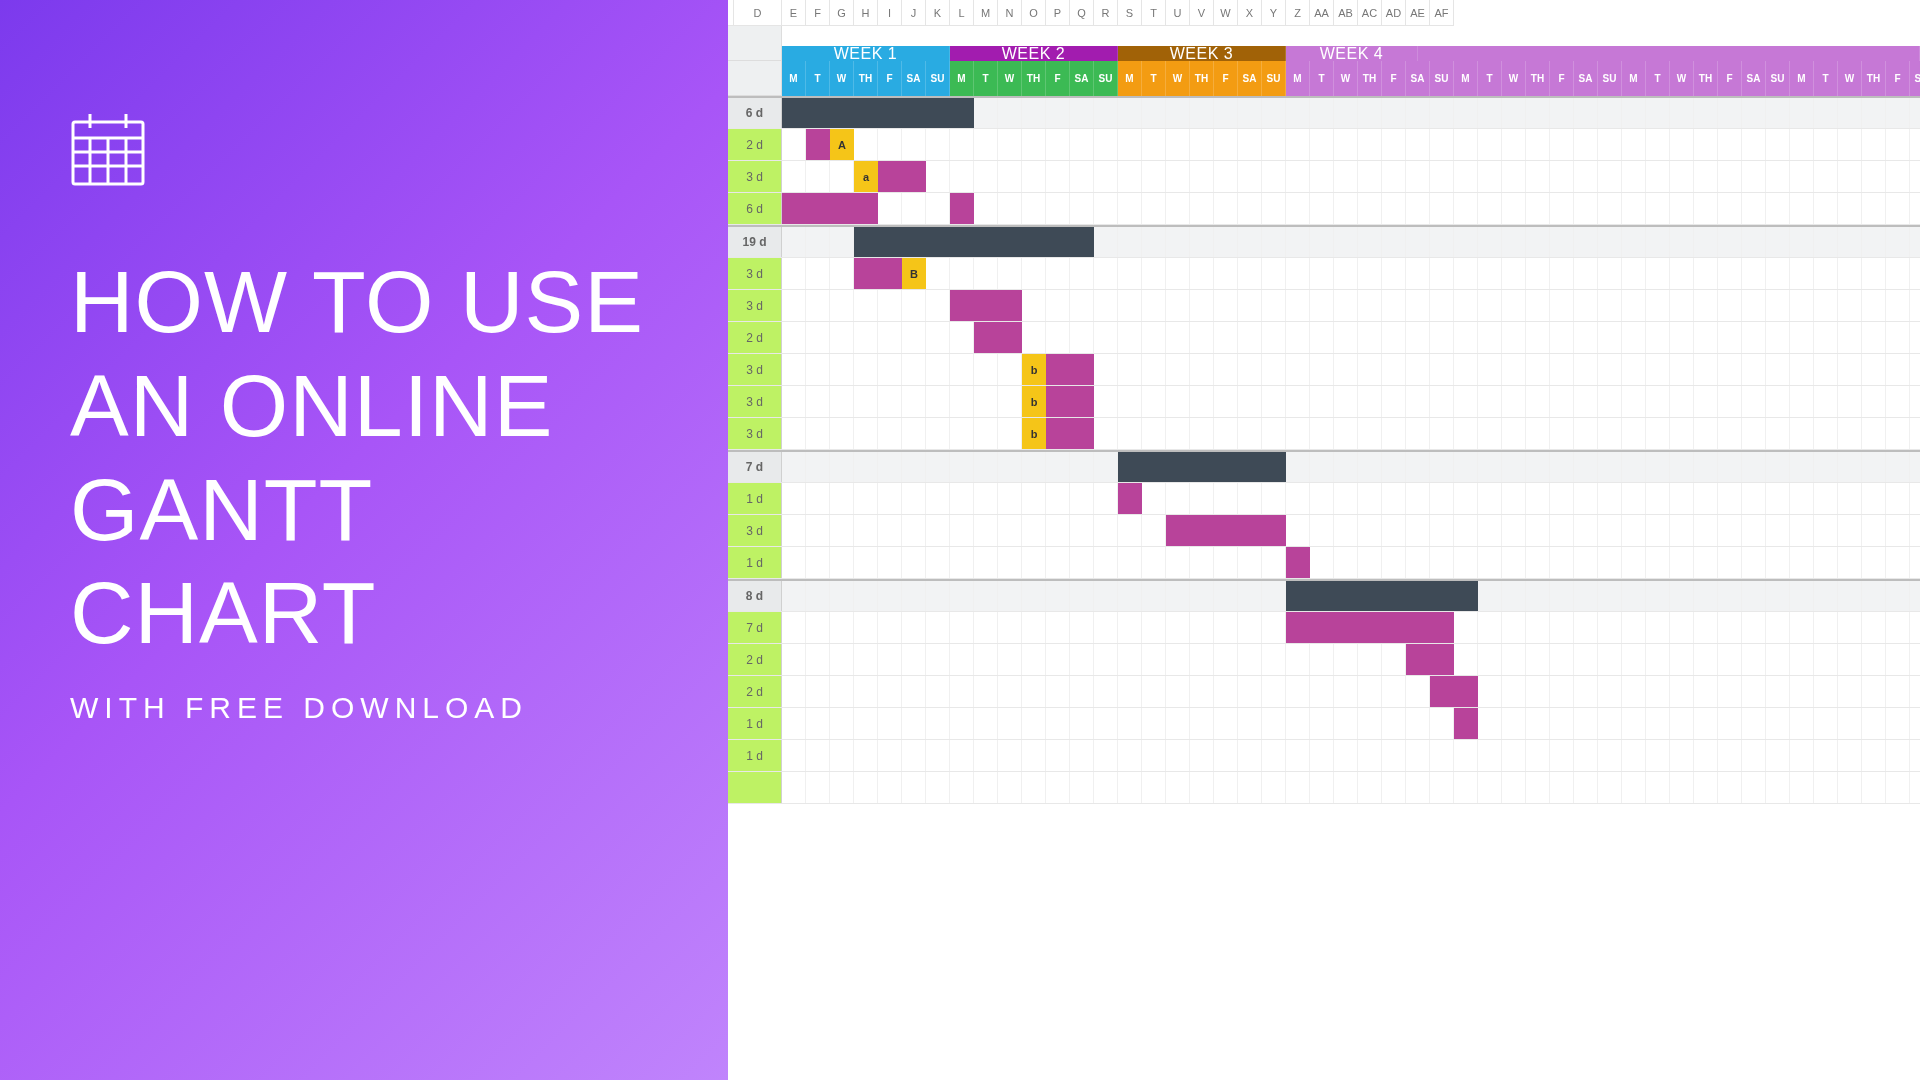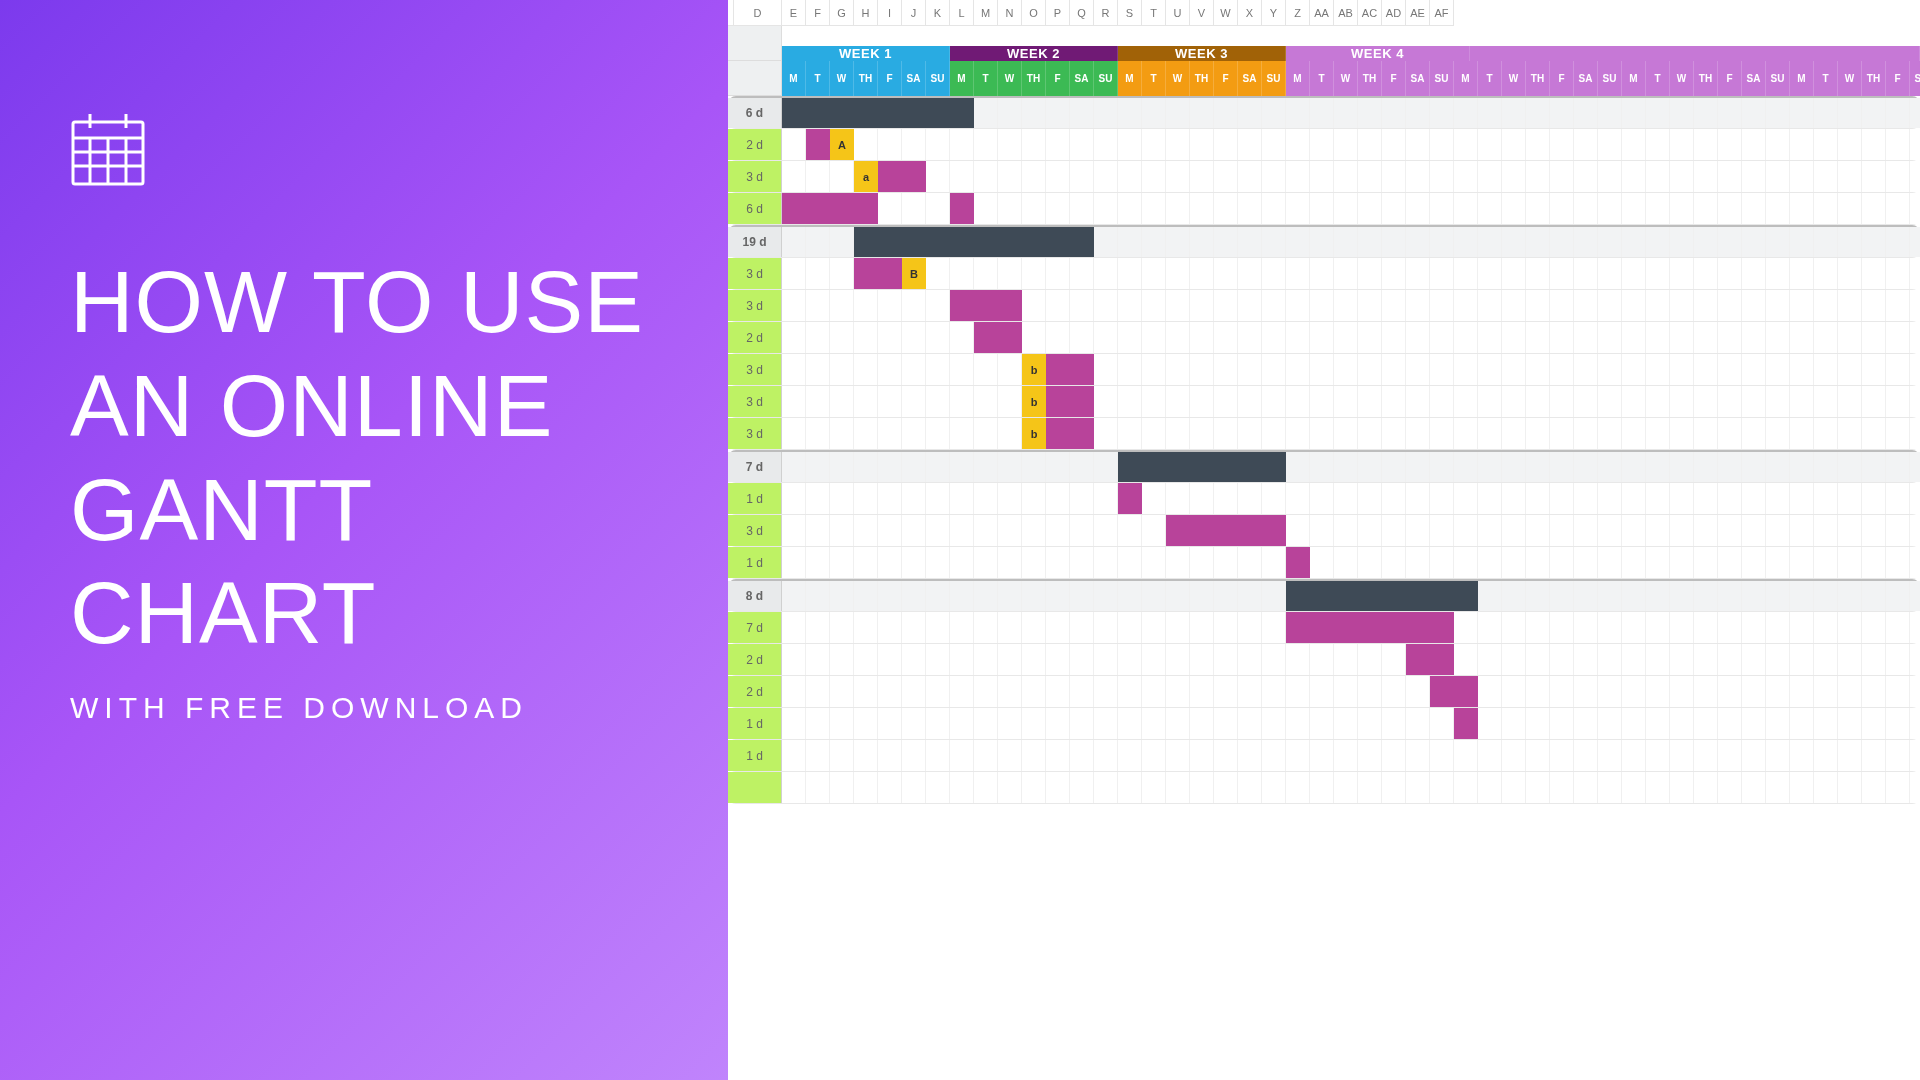--- a/index.html
+++ b/index.html
@@ -49,45 +49,45 @@
   }
   .label-col { width:54px; flex:0 0 54px; }
   .day-col  { width:24px; flex:0 0 24px; }
 
   
   .band { display:flex; height:35px; }
   .band .label-col { background:#eef0f1; border-right:1px solid #ddd; border-bottom:1px solid #ddd;}
   .wk {
     flex:0 0 auto;
     display:flex; align-items:center; justify-content:center;
-    color:#fff; font-weight:700; font-size:13px; letter-spacing:0.5px;
+    color:#fff; font-weight:400; font-size:16px; letter-spacing:0.5px;
     border-right:1px solid rgba(255,255,255,0.15);
     margin-top:20px;
   }
   .wk.w1{background:#29abe2;}
-  .wk.w2{background:#701a75;}
+  .wk.w2{background:#a21caf;}
   .wk.w3{background:#a16207;}
   .wk.w4{background:#c678d6;}
 
   
   .days { display:flex; height:35px; }
   .days .label-col { background:#eef0f1; border-right:1px solid #ddd; border-bottom:1px solid #ddd;}
   .dcell {
     width:24px; flex:0 0 24px;
     color:#fff; font-size:10px; font-weight:700;
     display:flex; align-items:center; justify-content:center;
     border-right:1px solid rgba(255,255,255,0.18);
   }
   .dcell.w1{background:#29abe2;}
   .dcell.w2{background:#3cba54;}
   .dcell.w3{background:#f39c12;}
   .dcell.w4{background:#c678d6;}
 
   
-  .row { display:flex; height:32px; border-bottom:1px solid #e8e8e8;border-radius:8px;}
+  .row { display:flex; height:32px; border-bottom:1px solid #e8e8e8;}
   .row.summary { height:33px; border-top:2px solid #bdbdbd; }
   .row.summary .rlabel { font-weight:700; background:#e8eaeb; }
   .row.summary .cells { background:#f2f3f4; } 
   .rlabel {
     width:54px; flex:0 0 54px;
     font-size:12px; color:#666;
     display:flex; align-items:center; justify-content:center;
     border-right:1px solid #d0d0d0;
     background:#bef264;
   }
@@ -163,21 +163,21 @@
         <div class="col-head day-col">AC</div>
         <div class="col-head day-col">AD</div>
         <div class="col-head day-col">AE</div>
         <div class="col-head day-col">AF</div>
       </div>
     <div class="band" id="band">
         <div class="label-col"></div>
         <div class="wk w1" style="width: 168px;">WEEK 1</div>
         <div class="wk w2" style="width: 168px;">WEEK 2</div>
         <div class="wk w3" style="width: 168px;">WEEK 3</div>
-        <div class="wk w4" style="width: 184px;">WEEK 4</div>
+        <div class="wk w4" style="width: 132px;">WEEK 4</div>
         <div class="wk w4" style="flex: 1 1 0%;"></div>
       </div>
     <div class="days" id="days">
         <div class="label-col"></div>
         <div class="dcell w1">M</div>
         <div class="dcell w1">T</div>
         <div class="dcell w1">W</div>
         <div class="dcell w1">TH</div>
         <div class="dcell w1">F</div>
         <div class="dcell w1">SA</div>

